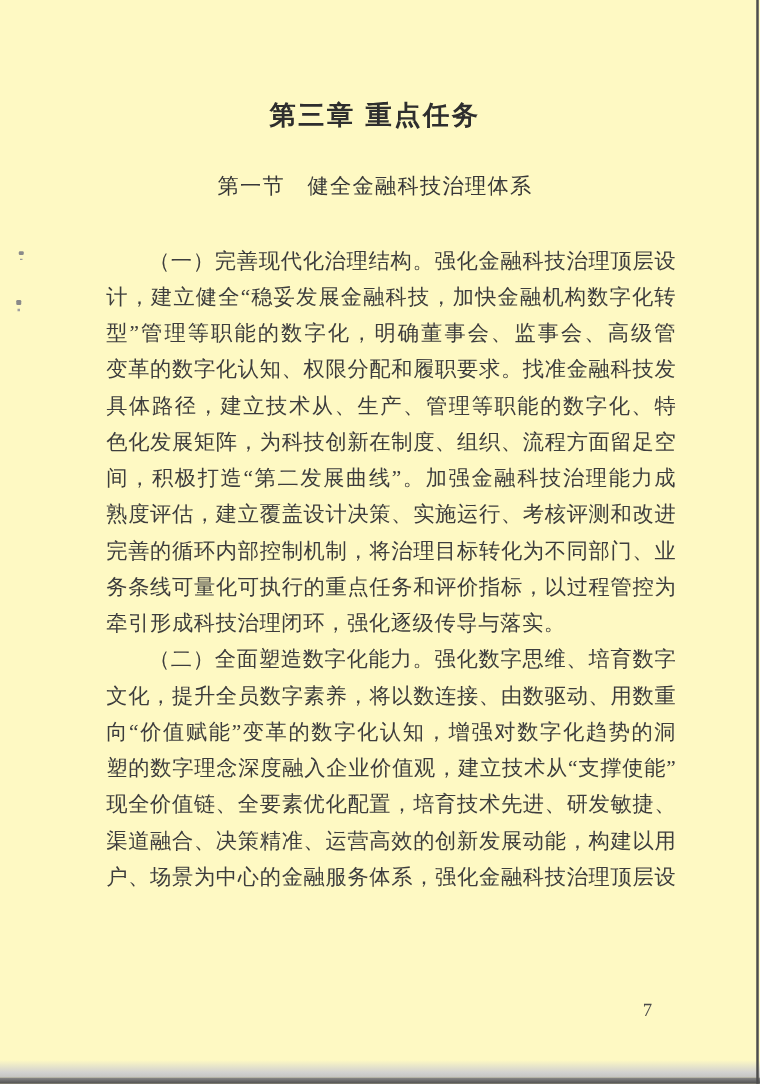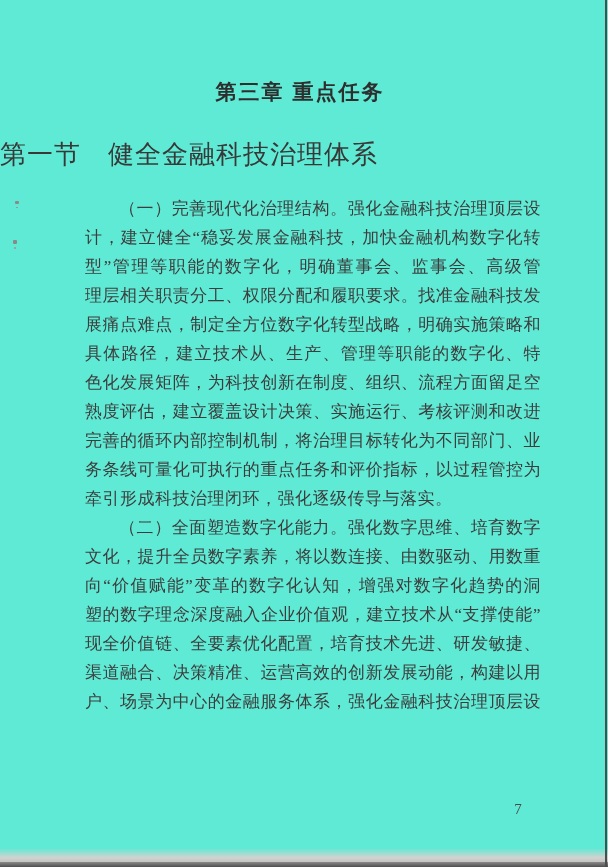--- a/index.html
+++ b/index.html
@@ -10,41 +10,41 @@
     width: 608px;
     height: 867px;
     overflow: hidden;
     position: relative;
     background: #fdfdfc;
     font-family: "Liberation Serif", "DejaVu Serif", serif;
   }
   .page {
     position: absolute;
     inset: 0;
-    background: #5eead4;
+    background: #fef9c3;
   }
   .chapter-heading {
     position: absolute;
     top: 78px;
     left: 0;
     width: 600px;
     text-align: center;
     font-family: "Liberation Sans", "DejaVu Sans", sans-serif;
     font-weight: 700;
     font-size: 21px;
     letter-spacing: 2px;
     color: #2e2e2e;
   }
   .section-heading {
     position: absolute;
     top: 137px;
     left: 0;
     width: 600px;
-    text-align: left;
-    font-size: 26px;
+    text-align: center;
+    font-size: 17px;
     letter-spacing: 1px;
     color: #383838;
   }
   .body-text {
     position: absolute;
     top: 194px;
     left: 85px;
     width: 456px;
     font-size: 17px;
     color: #3d3d3d;
@@ -112,24 +112,24 @@
 <div class="page">
 
   <div class="chapter-heading">第三章 重点任务</div>
 
   <div class="section-heading">第一节　健全金融科技治理体系</div>
 
   <div class="body-text">
     <div class="text-line indent">（一）完善现代化治理结构。强化金融科技治理顶层设</div>
     <div class="text-line">计，建立健全“稳妥发展金融科技，加快金融机构数字化转</div>
     <div class="text-line">型”管理等职能的数字化，明确董事会、监事会、高级管</div>
-    <div class="text-line">理层相关职责分工、权限分配和履职要求。找准金融科技发</div>
-    <div class="text-line">展痛点难点，制定全方位数字化转型战略，明确实施策略和</div>
+    <div class="text-line">变革的数字化认知、权限分配和履职要求。找准金融科技发</div>
     <div class="text-line">具体路径，建立技术从、生产、管理等职能的数字化、特</div>
     <div class="text-line">色化发展矩阵，为科技创新在制度、组织、流程方面留足空</div>
+    <div class="text-line">间，积极打造“第二发展曲线”。加强金融科技治理能力成</div>
     <div class="text-line">熟度评估，建立覆盖设计决策、实施运行、考核评测和改进</div>
     <div class="text-line">完善的循环内部控制机制，将治理目标转化为不同部门、业</div>
     <div class="text-line">务条线可量化可执行的重点任务和评价指标，以过程管控为</div>
     <div class="text-line para-end">牵引形成科技治理闭环，强化逐级传导与落实。</div>
     <div class="text-line indent">（二）全面塑造数字化能力。强化数字思维、培育数字</div>
     <div class="text-line">文化，提升全员数字素养，将以数连接、由数驱动、用数重</div>
     <div class="text-line">向“价值赋能”变革的数字化认知，增强对数字化趋势的洞</div>
     <div class="text-line">塑的数字理念深度融入企业价值观，建立技术从“支撑使能”</div>
     <div class="text-line">现全价值链、全要素优化配置，培育技术先进、研发敏捷、</div>
     <div class="text-line">渠道融合、决策精准、运营高效的创新发展动能，构建以用</div>

